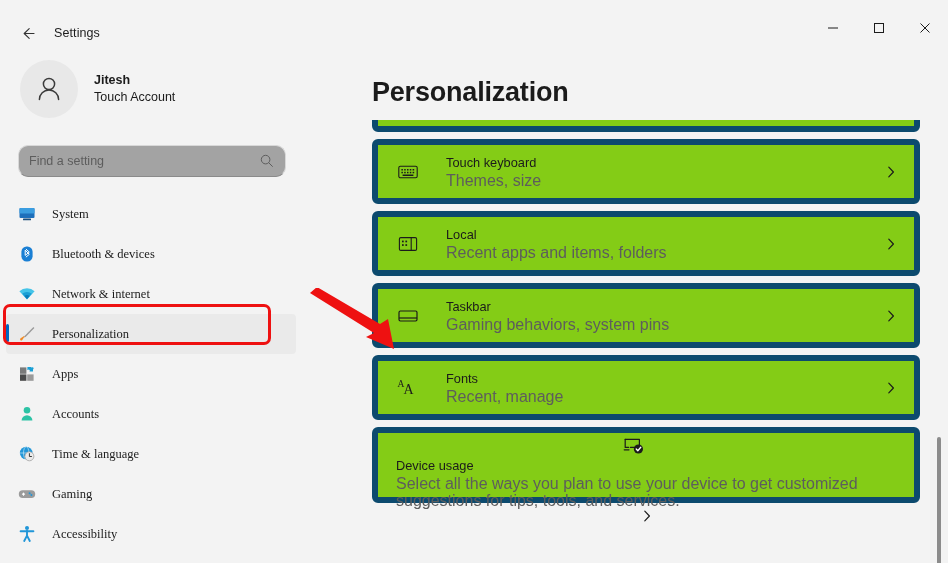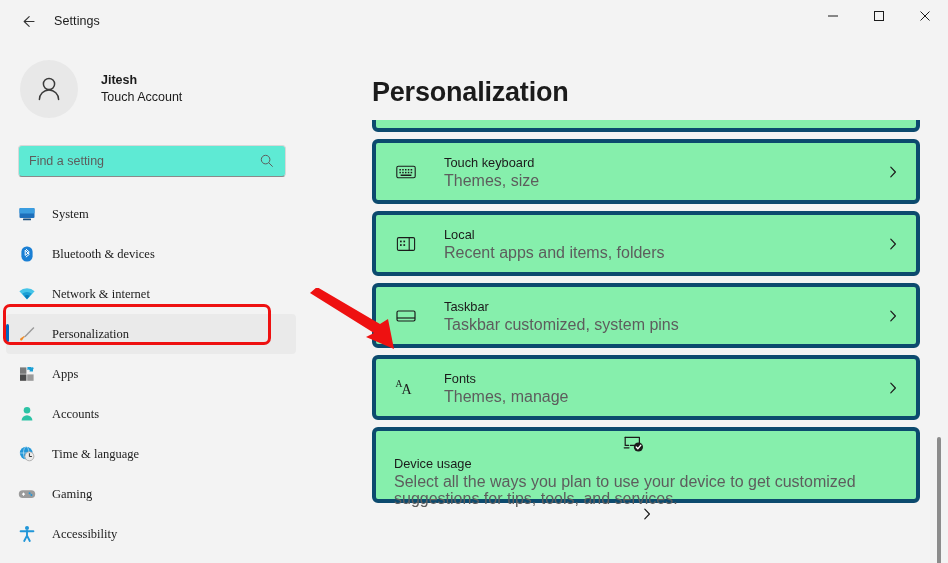--- a/index.html
+++ b/index.html
@@ -10,21 +10,21 @@
     overflow: hidden;
   }
   #app {
     position: relative;
     width: 948px; height: 563px;
     background: #f3f3f3;
   }
 
   
   .titlebar {
-    position: absolute; top: 0; left: 0;
+    position: absolute; top: 12px; left: 0;
     width: 948px; height: 42px;
     display: flex; align-items: center;
   }
   .back-btn {
     margin-left: 12px;
     width: 32px; height: 30px;
     display: flex; align-items: center; justify-content: center;
     border-radius: 4px; cursor: default;
   }
   .back-btn svg { display: block; }
@@ -52,39 +52,39 @@
   }
   .profile {
     display: flex; align-items: center;
     margin: 18px 0 0 20px;
   }
   .avatar {
     width: 58px; height: 58px; border-radius: 50%;
     background: #e8e8e8;
     display: flex; align-items: center; justify-content: center;
   }
-  .profile-text { margin-left: 23px; }
+  .profile-text { margin-left: 16px; }
   .profile-name {
     font-size: 12.5px; font-weight: bold; color: #1b1b1b;
     line-height: 17px;
   }
   .profile-sub {
     font-size: 12.5px; color: #1b1b1b; line-height: 17px;
   }
 
   .search-wrap {
     position: absolute; left: 18px; top: 103px;
     width: 268px; height: 32px;
   }
   .search-box {
     width: 100%; height: 100%;
-    background: #5eead4;
+    background: #a3a3a3;
     border: 1px solid #d8d8d8;
     border-bottom: 1px solid #8a8a8a;
-    border-radius: 4px;
+    border-radius: 10px;
     display: flex; align-items: center;
     padding: 0 10px;
   }
   .search-box input {
     flex: 1; border: none; outline: none; background: transparent;
     font-family: "Liberation Sans", sans-serif;
     font-size: 12.5px; color: #1b1b1b;
   }
   .search-box input::placeholder { color: #5d5d5d; }
   .search-ico { width: 16px; height: 16px; flex: 0 0 16px; }
@@ -126,22 +126,22 @@
     font-size: 27px; font-weight: bold; color: #1b1b1b;
     letter-spacing: -.2px;
   }
   .cards {
     position: absolute; left: 62px; top: 78px;
     width: 548px; height: 443px;
     overflow: hidden;
   }
   .card {
     position: relative;
-    background: #86efac;
-    border: 4px solid #0c4a6e;
+    background: #84cc16;
+    border: 6px solid #0c4a6e;
     border-radius: 6px;
     margin-bottom: 7px;
     display: flex; align-items: center;
     padding: 0 16px 0 18px;
     cursor: default;
   }
   .card.clipped {
     height: 40px; align-items: flex-start;
     margin-top: -28px;
     overflow: hidden;
@@ -413,39 +413,39 @@
 
       <div class="card card-h">
         <div class="card-ico">
           <svg width="22" height="22" viewBox="0 0 22 22">
             <rect x="2.0" y="6.0" width="18.0" height="10.0" rx="1.4" fill="none" stroke="#1b1b1b" stroke-width="1.2"></rect>
             <line x1="2.0" y1="13.0" x2="20.0" y2="13.0" stroke="#1b1b1b" stroke-width="1.2"></line>
           </svg>
         </div>
         <div class="card-body">
           <div class="card-title">Taskbar</div>
-          <div class="card-sub">Taskbar customized, system pins</div>
+          <div class="card-sub">Gaming behaviors, system pins</div>
         </div>
         <div class="chev">
           <svg width="14" height="14" viewBox="0 0 14 14">
             <path d="M4.8 2.2 L9.4 7 L4.8 11.8" fill="none" stroke="#1b1b1b" stroke-width="1.2" stroke-linecap="round" stroke-linejoin="round"></path>
           </svg>
         </div>
       </div>
 
       <div class="card card-h">
         <div class="card-ico">
           <svg width="22" height="22" viewBox="0 0 22 22">
             <text x="0.6" y="10.4" font-family="Liberation Serif, serif" font-size="9.5" fill="#1b1b1b">A</text>
             <text x="6.6" y="16.8" font-family="Liberation Serif, serif" font-size="14" fill="#1b1b1b">A</text>
           </svg>
         </div>
         <div class="card-body">
           <div class="card-title">Fonts</div>
-          <div class="card-sub">Themes, manage</div>
+          <div class="card-sub">Recent, manage</div>
         </div>
         <div class="chev">
           <svg width="14" height="14" viewBox="0 0 14 14">
             <path d="M4.8 2.2 L9.4 7 L4.8 11.8" fill="none" stroke="#1b1b1b" stroke-width="1.2" stroke-linecap="round" stroke-linejoin="round"></path>
           </svg>
         </div>
       </div>
 
       <div class="card card-tall">
         <div class="card-ico">

